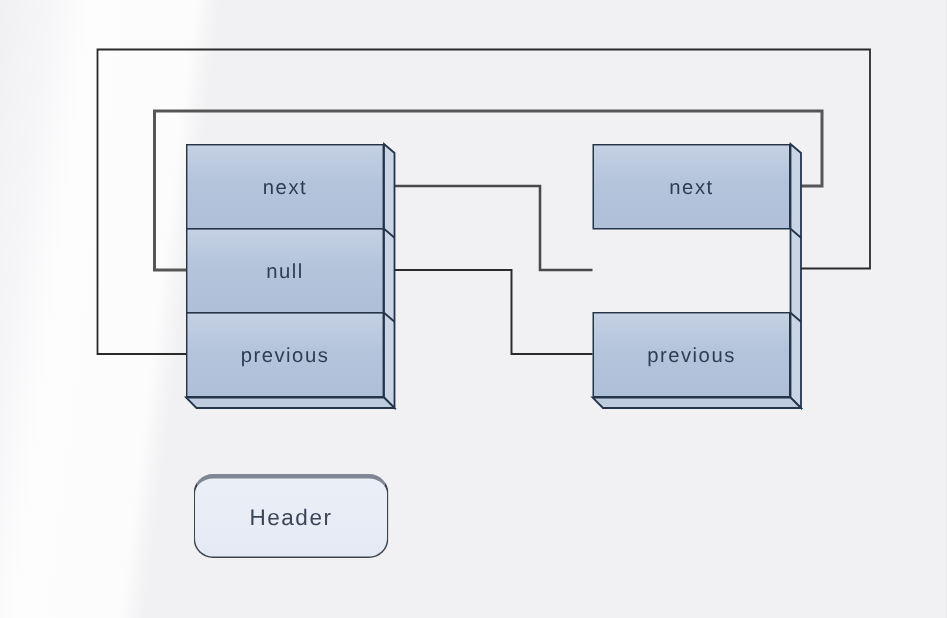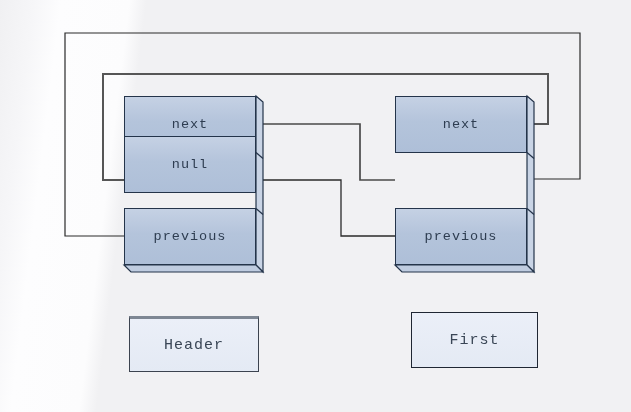--- a/index.html
+++ b/index.html
@@ -1,33 +1,33 @@
 <!DOCTYPE html>
 <html><head>
 <meta charset="utf-8">
 <style>
   html,body{margin:0;padding:0;background:#e9e9eb;}
   .canvas{
     position:relative;width:631px;height:412px;overflow:hidden;
     background:linear-gradient(97deg,#f0f0f2 0%,#f6f6f8 5%,#fdfdfe 9%,#fcfcfd 19%,#f1f1f3 21.5%,#f1f1f3 100%);
-    font-family:Liberation Mono, monospace;
+    font-family:Liberation Sans, sans-serif;
   }
   svg.layer{position:absolute;left:0;top:0;}
   .cell{
     position:absolute;width:132px;height:57px;box-sizing:border-box;
     border:1.6px solid #24344a;
     background:linear-gradient(180deg,#c5d1e4 0%,#b4c4db 45%,#aebfd8 100%);
     display:flex;align-items:center;justify-content:center;
     font-size:13.5px;letter-spacing:1px;color:#2e3d51;
   }
   .caption-box{
     position:absolute;box-sizing:border-box;
     background:linear-gradient(180deg,#ebeff8 0%,#e4eaf4 100%);
     display:flex;align-items:center;justify-content:center;
-    font-size:15px;letter-spacing:1px;color:#3a4656;
+    font-size:15px;letter-spacing:1px;color:#3a4656;border-radius:13px;
   }
   .header-box{
     left:129px;top:316px;width:130px;height:56px;
     border:1.6px solid #3c434f;border-top:3px solid #7e8793;
   }
   .first-box{
     left:411px;top:312px;width:127px;height:56px;
     border:1.6px solid #1f2633;
   }
 </style>
@@ -51,26 +51,23 @@
     <line x1="256" y1="152.5" x2="263" y2="158.5" stroke="#24344a" stroke-width="1.2"></line>
     <line x1="256" y1="208.5" x2="263" y2="214.5" stroke="#24344a" stroke-width="1.2"></line>
 
     <polygon points="527,96 534,102 534,272 527,265" fill="#c9d4e5" stroke="#24344a" stroke-width="1.2"></polygon>
     <polygon points="395,265 527,265 534,272 402,272" fill="#bfcce0" stroke="#24344a" stroke-width="1.2"></polygon>
     <line x1="527" y1="152.5" x2="534" y2="158.5" stroke="#24344a" stroke-width="1.2"></line>
     <line x1="527" y1="208.5" x2="534" y2="214.5" stroke="#24344a" stroke-width="1.2"></line>
   </svg>
 
   <div class="cell" style="left:124px;top:96px">next</div>
-  <div class="cell" style="left:124px;top:136px">null</div>
+  <div class="cell" style="left:124px;top:152px">null</div>
   <div class="cell" style="left:124px;top:208px">previous</div>
 
   <div class="cell" style="left:395px;top:96px">next</div>
   <div class="cell" style="left:395px;top:208px">previous</div>
 
   <div class="caption-box header-box">
     <span>Header</span>
   </div>
-  <div class="caption-box first-box">
-    <span>First</span>
-  </div>
 
 </div>
 
 </body></html>

